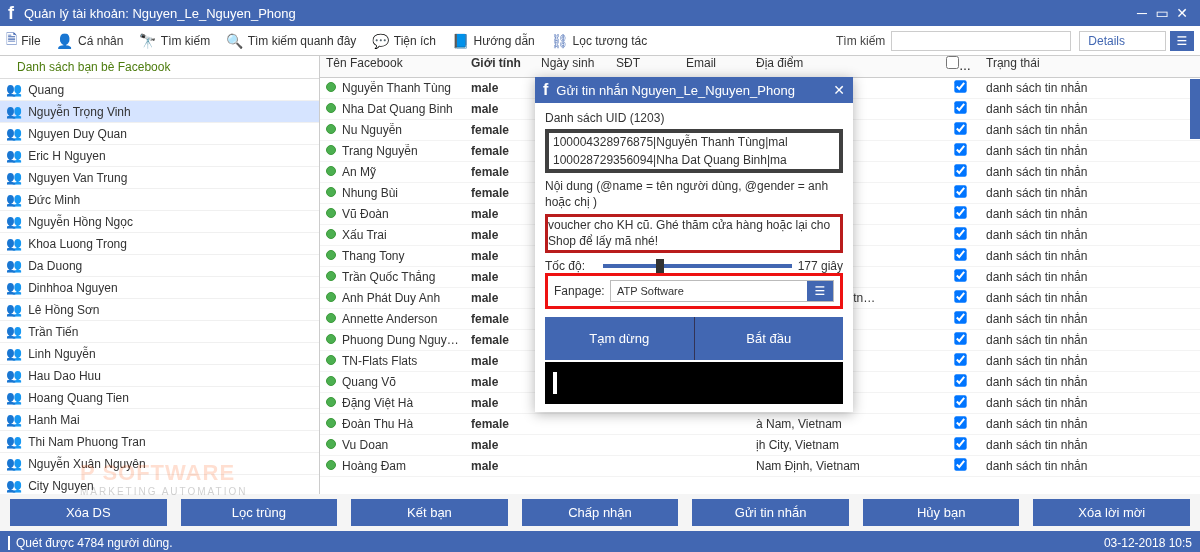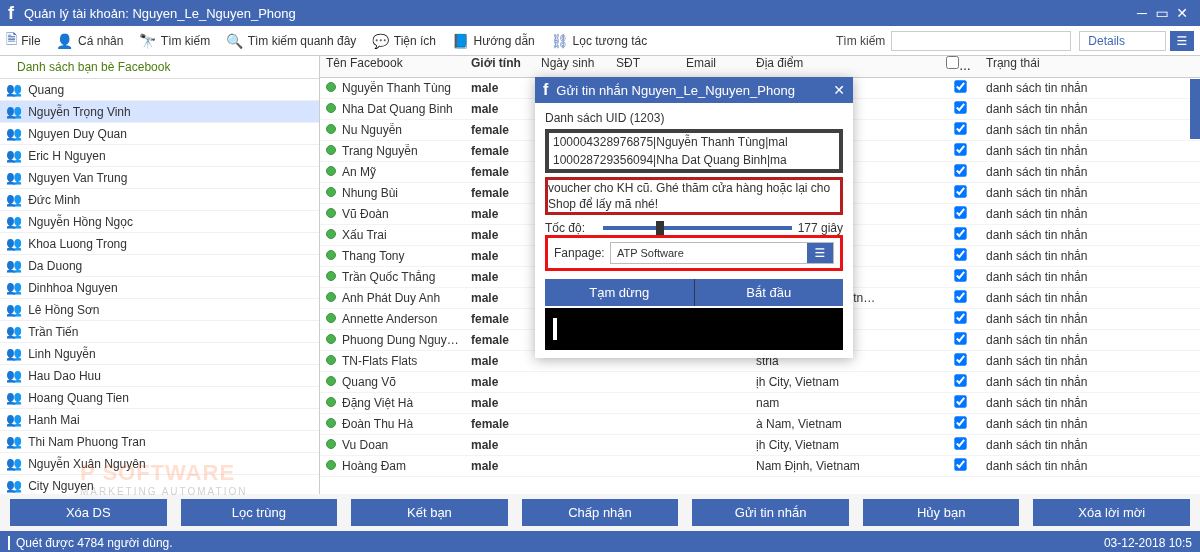--- a/index.html
+++ b/index.html
@@ -57,21 +57,21 @@
   .popup .speed-row .label { width: 52px; }
   .popup .speed-row .slider { flex: 1; height: 4px; background: #4267b2; position: relative; margin: 0 6px; }
   .popup .speed-row .slider .knob { position: absolute; left: 28%; top: -5px; width: 8px; height: 14px; background: #333; }
   .popup .speed-row .val { white-space: nowrap; }
   .popup .fanpage-row { border: 3px solid #e11; margin-top: 0; padding: 4px 6px; display: flex; align-items: center; }
   .popup .fanpage-row .label { width: 56px; }
   .popup .fanpage-row .picker { flex: 1; display: flex; border: 1px solid #bbb; height: 22px; align-items: center; }
   .popup .fanpage-row .picker span { flex: 1; padding: 0 6px; font-size: 11px; }
   .popup .fanpage-row .picker .ham { width: 26px; background: #4267b2; color: #fff; height: 100%; display: flex; align-items: center; justify-content: center; }
   .popup .btn-row { display: flex; margin-top: 8px; }
-  .popup .btn-row .btn { flex: 1; background: #4267b2; color: #fff; text-align: center; padding: 6px 0; font-size: 13px; cursor: pointer; }
+  .popup .btn-row .btn { flex: 1; background: #4267b2; color: #fff; text-align: center; padding: 14px 0; font-size: 13px; cursor: pointer; }
   .popup .btn-row .btn + .btn { border-left: 1px solid #335; }
   .popup .blackbar { background: #000; height: 42px; margin-top: 2px; position: relative; }
   .popup .blackbar .cursor { width: 4px; height: 22px; background: #fff; position: absolute; left: 8px; top: 10px; }
   
   .bottom-bar { display: flex; gap: 14px; padding: 5px 10px; background: #f5f5f5; }
   .bottom-bar .bbtn { flex: 1; background: #4267b2; color: #fff; text-align: center; padding: 6px 0; font-size: 13px; cursor: pointer; }
   
   .status-bar { background: #4267b2; color: #fff; height: 24px; display: flex; align-items: center; padding: 0 8px; font-size: 12px; }
   .status-bar .l { flex: 1; border-left: 2px solid #fff; padding-left: 6px; }
   .scroll-indicator { width: 10px; background: #4267b2; position: absolute; right: 0; top: 23px; height: 60px; }
@@ -438,20 +438,21 @@
     <span class="f-logo">f</span>
     <span class="txt">Gửi tin nhắn Nguyen_Le_Nguyen_Phong</span>
     <span class="x">✕</span>
   </div>
   <div class="p-body">
     <div class="uid-head">Danh sách UID (1203)</div>
     <div class="uid-list" id="uid-list">
         <div>100004328976875|Nguyễn Thanh Tùng|mal</div>
         <div>100028729356094|Nha Dat Quang Binh|ma</div>
       </div>
+    <div class="content-help">Nội dung (@name = tên người dùng, @gender = anh hoặc chị )</div>
     <div class="msg-box">voucher cho KH cũ. Ghé thăm cửa hàng hoặc lại cho Shop để lấy mã nhé!</div>
     <div class="speed-row">
       <span class="label">Tốc độ:</span>
       <div class="slider">
           <div class="knob"></div>
         </div>
       <span class="val">177 giây</span>
     </div>
     <div class="fanpage-row">
       <span class="label">Fanpage:</span>

